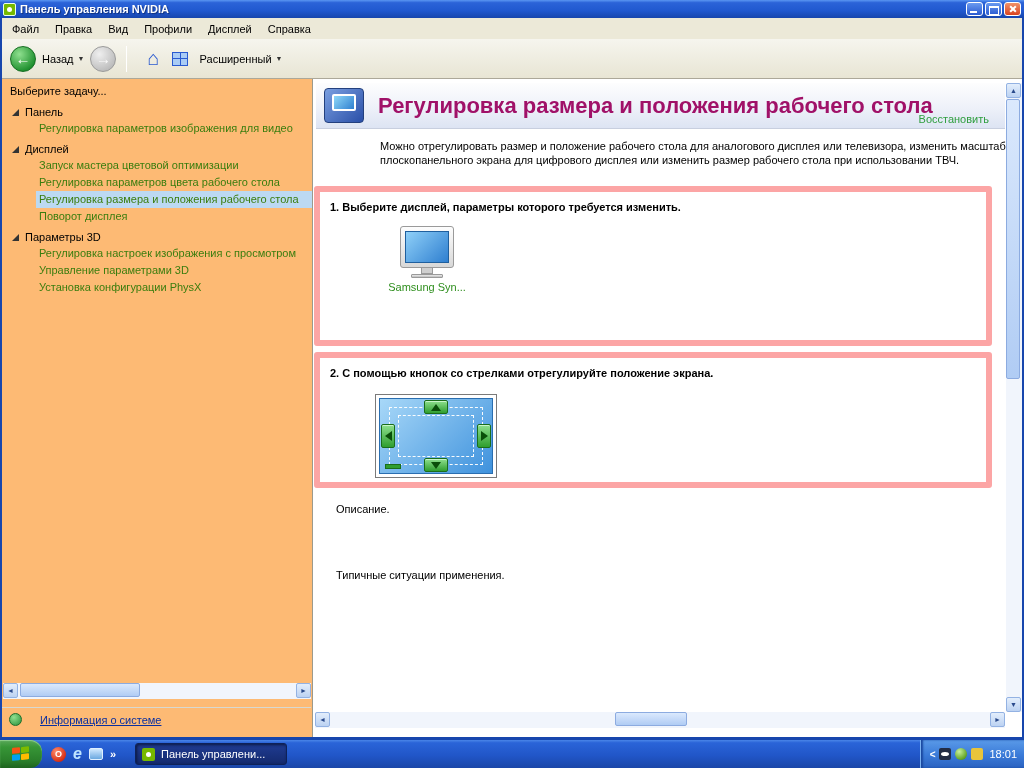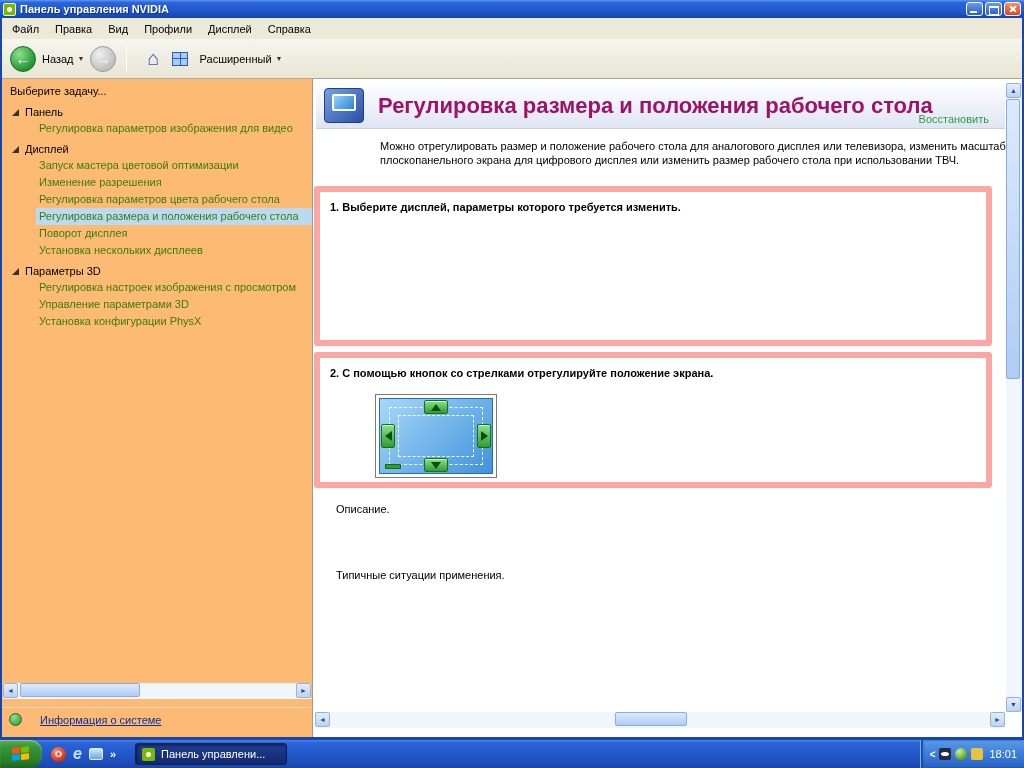--- a/index.html
+++ b/index.html
@@ -205,25 +205,23 @@
         <span class="tri"></span>
         <span>Панель</span>
       </div>
       <div class="tree-child">Регулировка параметров изображения для видео</div>
 
       <div class="tree-parent">
         <span class="tri"></span>
         <span>Дисплей</span>
       </div>
       <div class="tree-child">Запуск мастера цветовой оптимизации</div>
-      <div class="tree-child">Изменение разрешения</div>
       <div class="tree-child">Регулировка параметров цвета рабочего стола</div>
       <div class="tree-child selected">Регулировка размера и положения рабочего стола</div>
       <div class="tree-child">Поворот дисплея</div>
-      <div class="tree-child">Установка нескольких дисплеев</div>
 
       <div class="tree-parent">
         <span class="tri"></span>
         <span>Параметры 3D</span>
       </div>
       <div class="tree-child">Регулировка настроек изображения с просмотром</div>
       <div class="tree-child">Управление параметрами 3D</div>
       <div class="tree-child">Установка конфигурации PhysX</div>
     </div>
 
@@ -244,20 +242,28 @@
     <div class="page-header">
       <span class="hdr-icon"></span>
       <span class="page-title">Регулировка размера и положения рабочего стола</span>
       <span class="restore">Восстановить</span>
     </div>
 
     <div class="intro">Можно отрегулировать размер и положение рабочего стола для аналогового дисплея или телевизора, изменить масштаб плоскопанельного экрана для цифрового дисплея или изменить размер рабочего стола при использовании ТВЧ.</div>
 
     <div class="section" id="sec1">
       <div class="sec-heading">1. Выберите дисплей, параметры которого требуется изменить.</div>
+      <div class="disp-thumb">
+        <div class="monitor">
+            <div class="scr"></div>
+          </div>
+        <div class="stand"></div>
+        <div class="base"></div>
+        <div class="disp-label">Samsung Syn...</div>
+      </div>
     </div>
 
     <div class="section" id="sec2">
       <div class="sec-heading">2. С помощью кнопок со стрелками отрегулируйте положение экрана.</div>
       <div class="poscontrol">
         <div class="posscreen">
           <div class="dash1"></div>
           <div class="dash2"></div>
           <div class="arrow-btn up">
               <span class="tr-up"></span>

